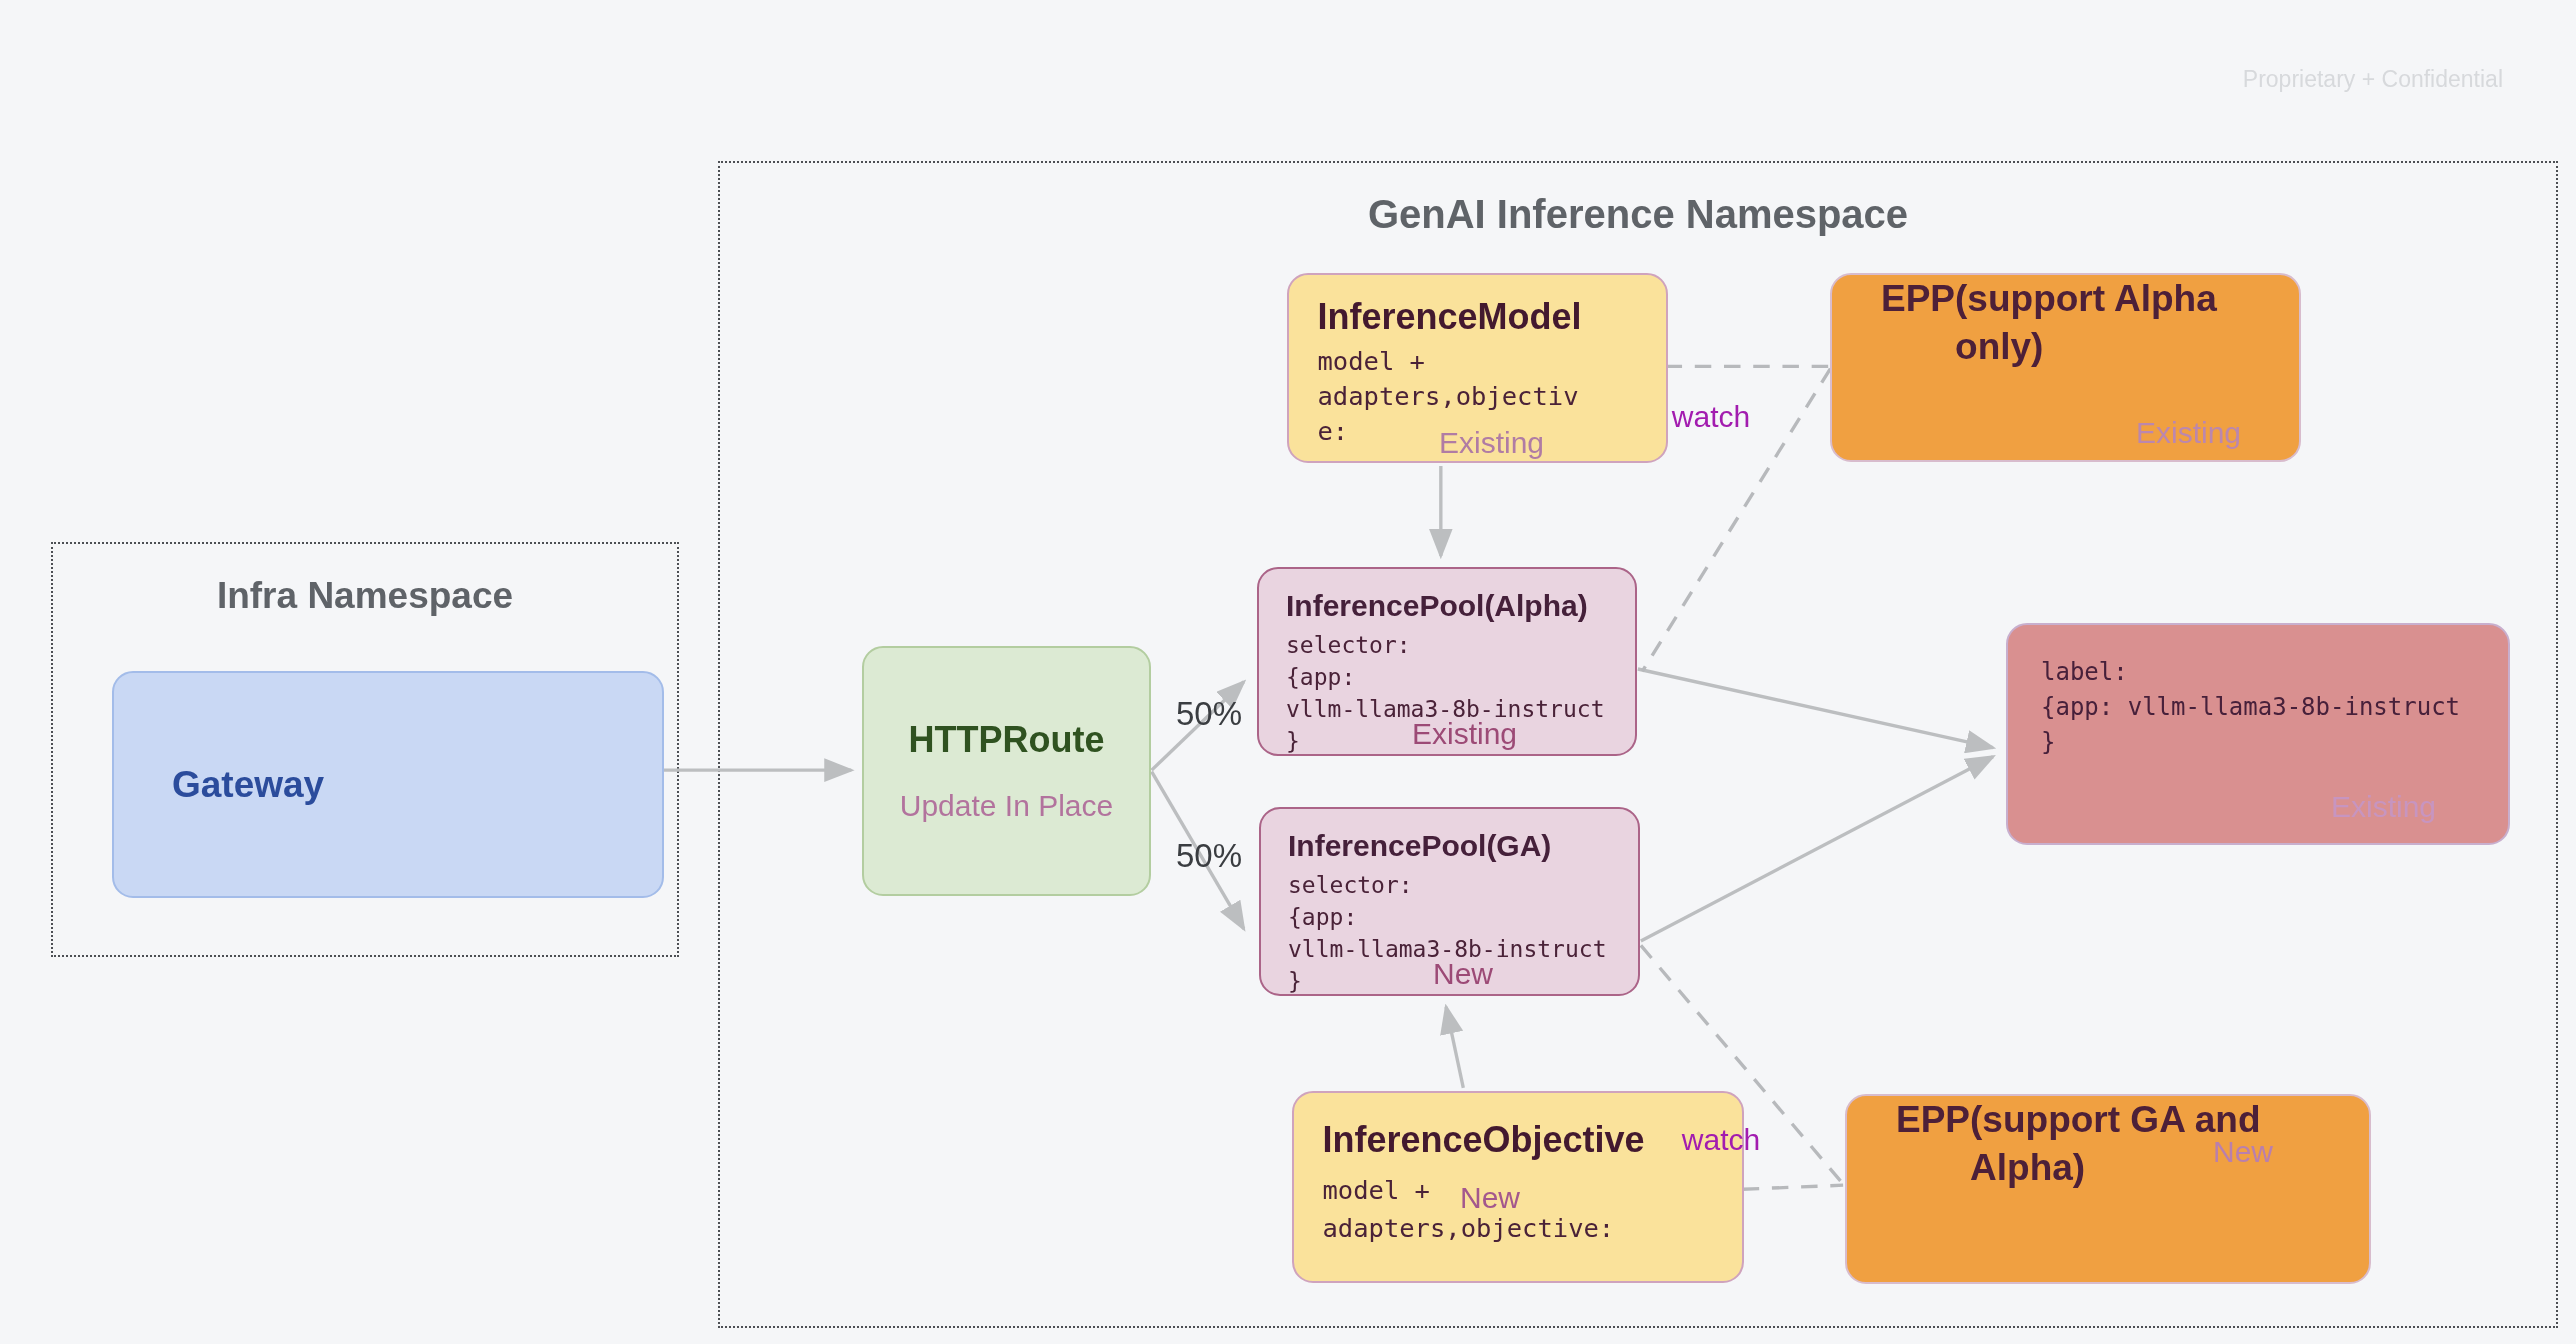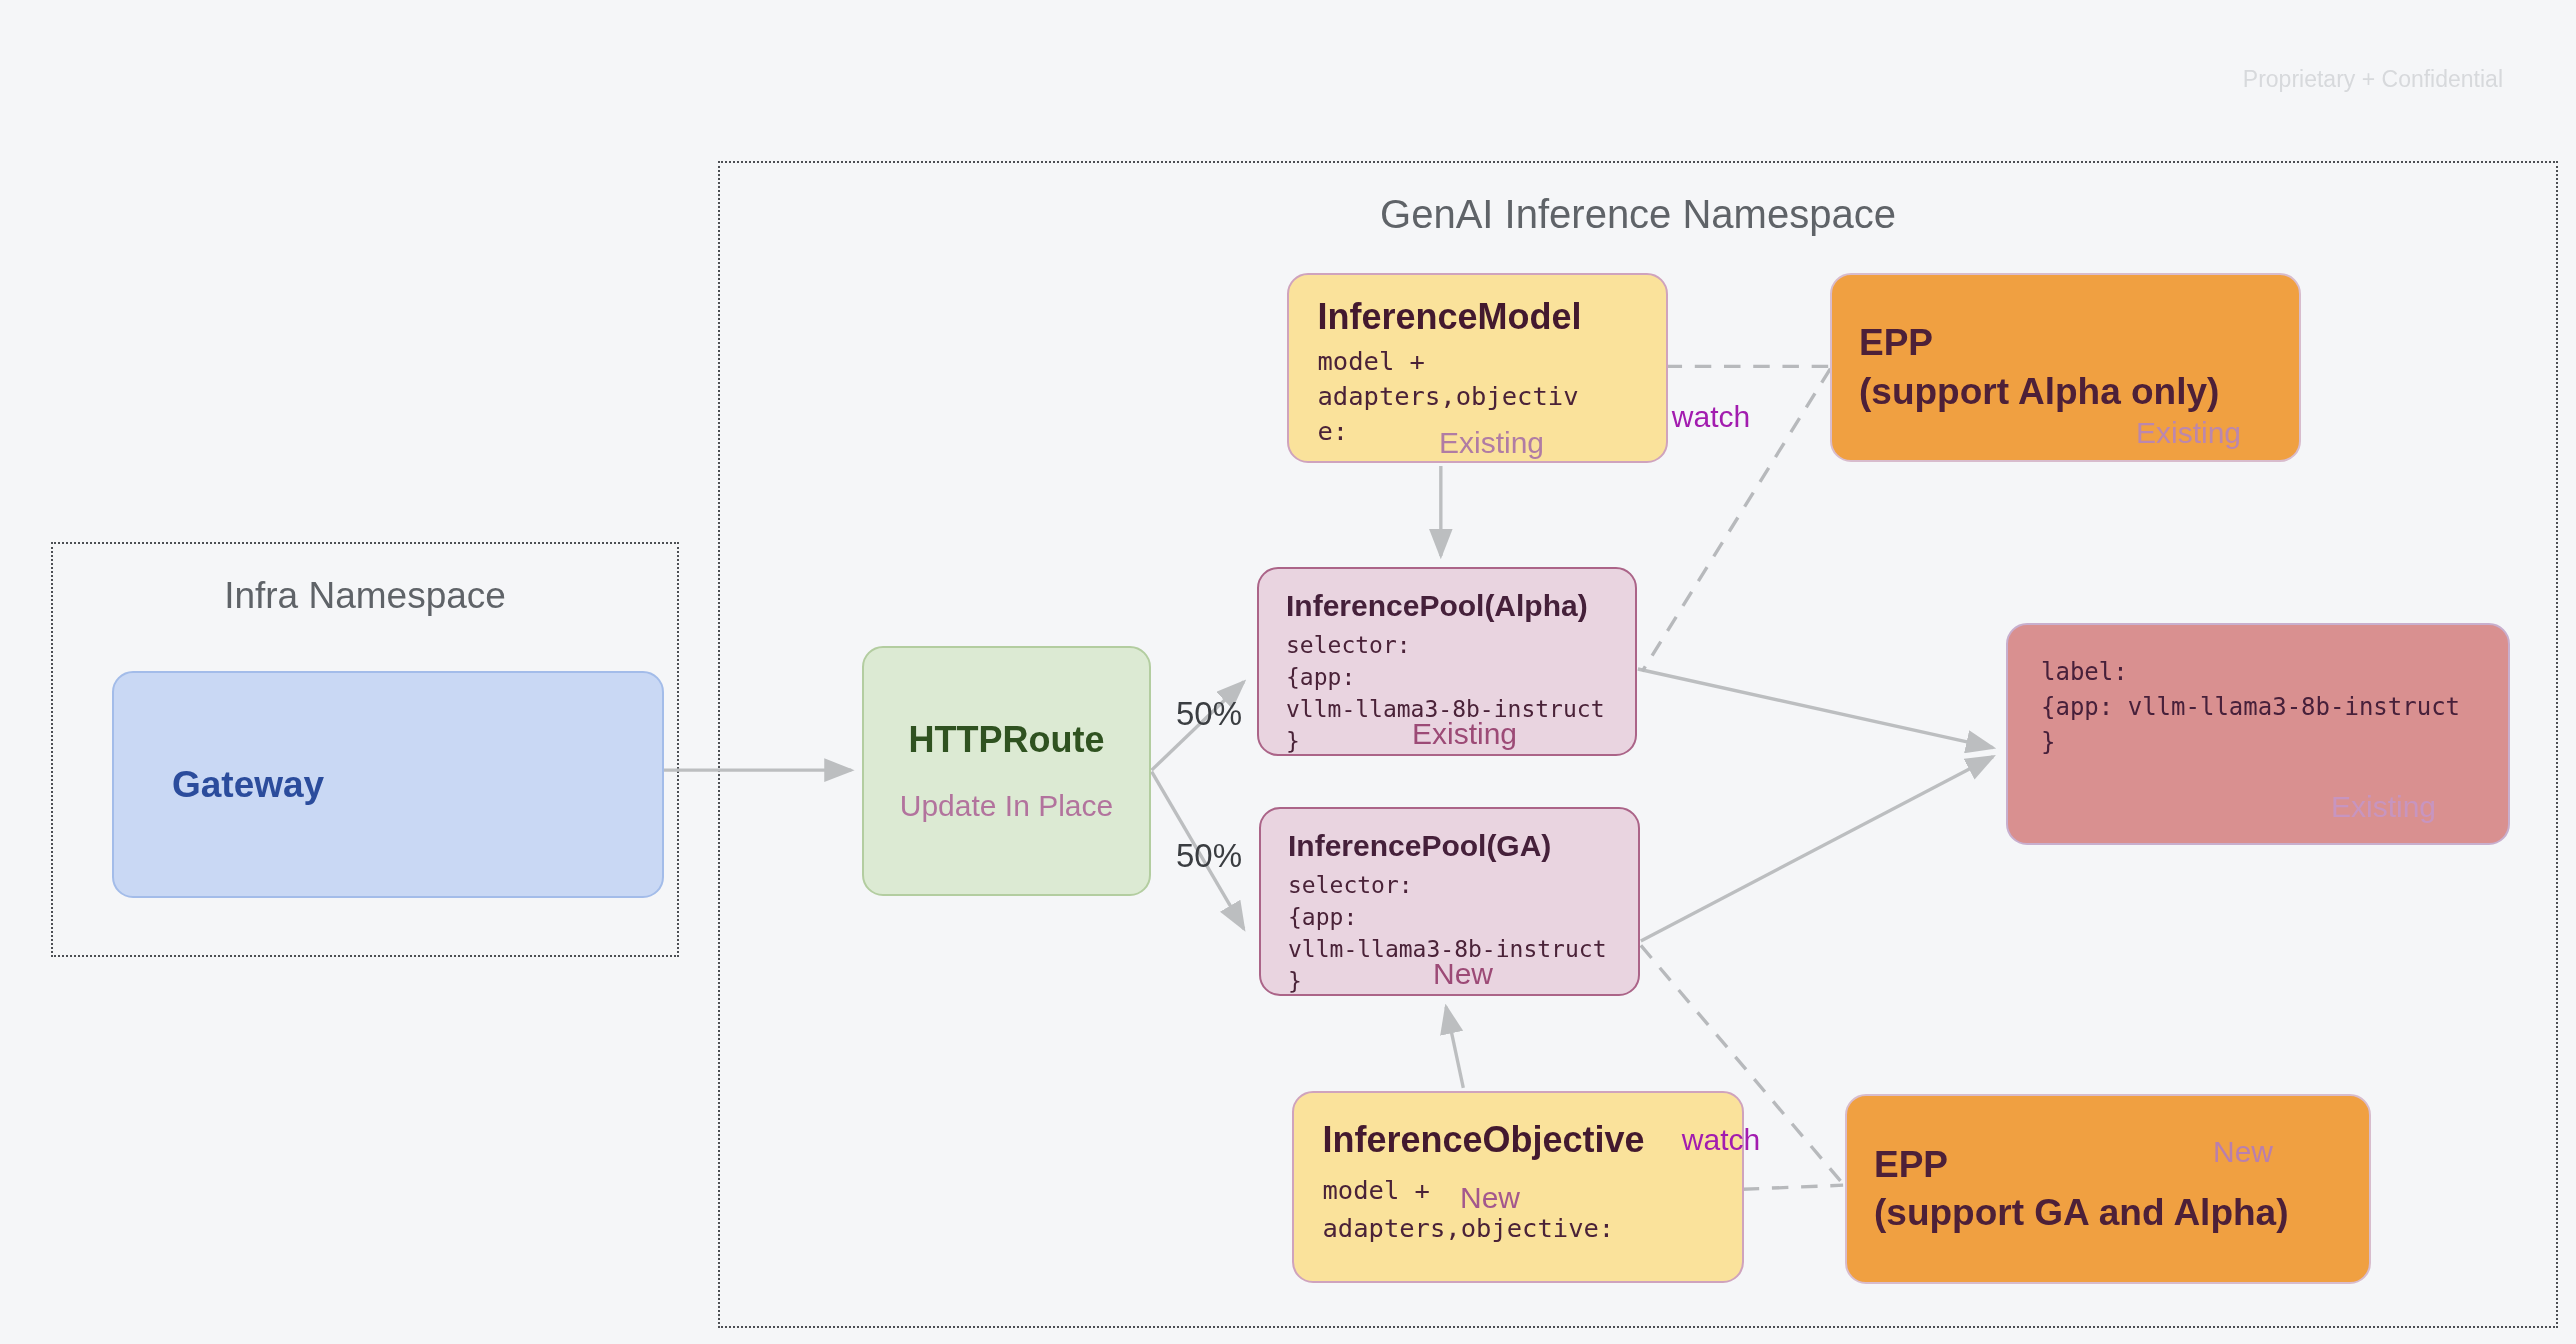--- a/index.html
+++ b/index.html
@@ -1,21 +1,21 @@
 <!DOCTYPE html>
 <html style="font-size:12px"><head>
 <meta charset="utf-8">
 <style>
   html,body{margin:0;padding:0;background:#f5f6f8;}
   #canvas{position:relative;width:2576px;height:1344px;background:#f5f6f8;overflow:hidden;
           font-family:"Liberation Sans",sans-serif;}
   .mono{font-family:"DejaVu Sans Mono","Liberation Mono",monospace;}
 
   
-  .ns{position:absolute;border:2.2px dotted #4c4f54;box-sizing:border-box;}
+  .ns{position:absolute;border:2.2px dotted #4c4f54;box-sizing:border-box;font-weight:bold;}
   .ns-title{position:absolute;width:100%;text-align:center;color:#5f6368;font-size:40px;}
 
   
   .node{position:absolute;box-sizing:border-box;border-radius:21px;}
   .node .title{font-weight:bold;}
   .status{position:absolute;font-size:30px;}
 
   
   .gateway{left:112px;top:671px;width:552px;height:227px;background:#c9d8f4;border:2.2px solid #a3bce9;
            display:flex;align-items:center;padding-left:58px;}
@@ -50,22 +50,22 @@
   .pool-ga .status{left:172px;bottom:3px;}
 
   
   .msp{left:2006px;top:623px;width:504px;height:222px;background:#d99090;border:2.2px solid #c8afce;
        color:#431a2e;padding:30px 33px;}
   .msp .title{font-size:37px;margin-bottom:7.5px;}
   .msp .code{font-size:24px;line-height:1.45;color:#47203a;}
   .msp .status{right:72px;bottom:19.5px;color:#c795c0;}
 
   
-  .epp{background:#f0a041;border:2.2px solid #d8bccd;color:#4d2038;display:flex;flex-direction:column;
-       justify-content:center;padding-left:27px;}
+  .epp{background:#f0a041;border:2.2px solid #d8bccd;color:#4d2038;display:flex;
+       justify-content:center;padding-left:49px;}
   .epp .title{font-size:37px;line-height:1.3;}
   .epp-alpha{left:1830px;top:273px;width:471px;height:189px;}
   .epp-alpha .status{right:58px;bottom:10.5px;color:#bb87ae;}
   .epp-ga{left:1845px;top:1094px;width:526px;height:190px;}
   .epp-ga .status{right:96px;top:39px;color:#b97fad;}
 
   
   .edge-label{position:absolute;transform:translate(-50%,-50%);}
   .pct{color:#3a3d41;font-size:33px;}
   .watch{color:#a21caf;font-size:30px;}

